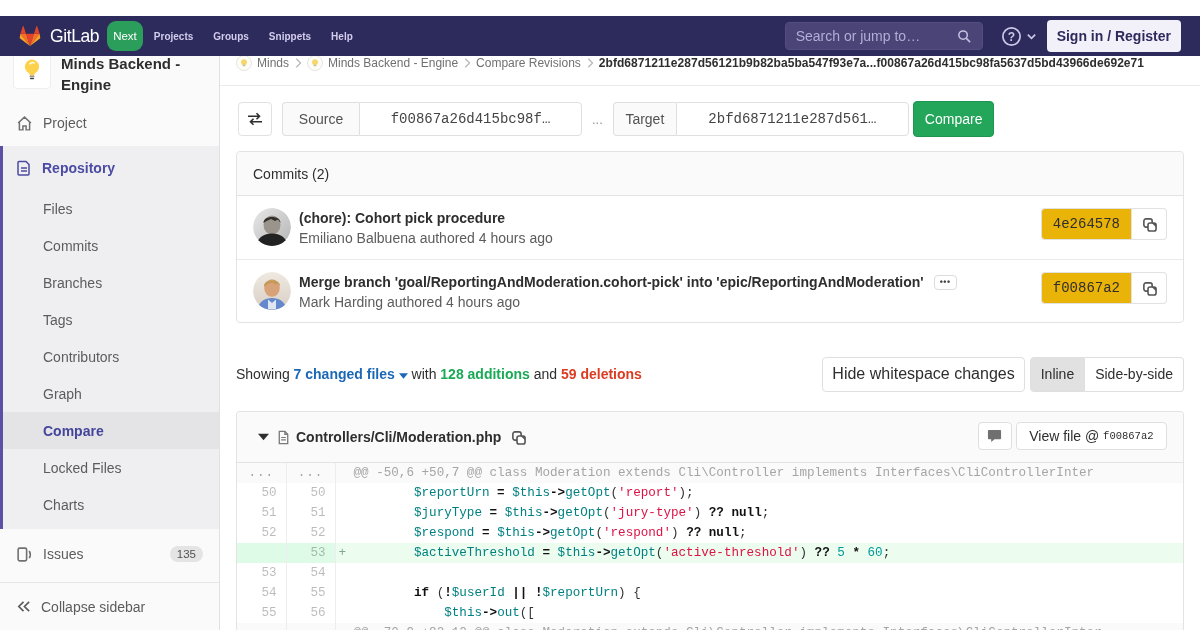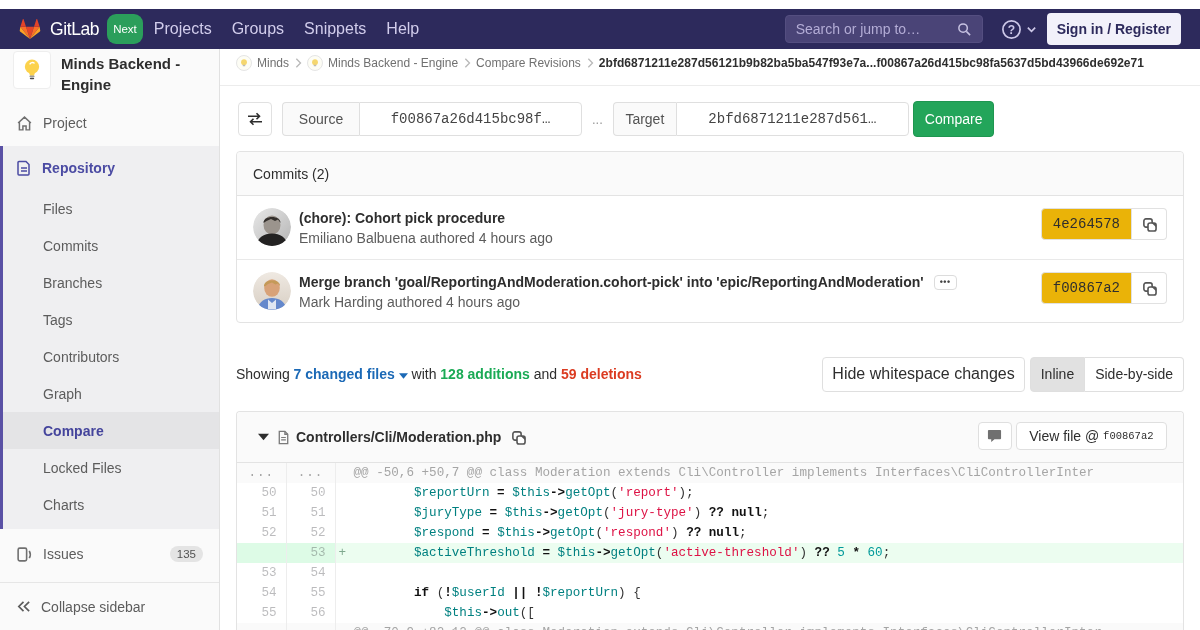--- a/index.html
+++ b/index.html
@@ -1,29 +1,29 @@
 <!DOCTYPE html>
 <html><head>
 <meta charset="utf-8">
 <style>
 * { margin:0; padding:0; box-sizing:border-box; }
 html,body { width:1200px; height:630px; overflow:hidden; background:#fff;
   font-family:"Liberation Sans", sans-serif; }
 .mono { font-family:"Liberation Mono", monospace; }
 
 
-.nav { position:fixed; top:9px; left:0; width:1200px; height:40px; background:#2d2a5c; z-index:10;
+.nav { position:fixed; top:16px; left:0; width:1200px; height:40px; background:#2d2a5c; z-index:10;
   display:flex; align-items:center; }
 .nav .logo { display:flex; align-items:center; margin-left:19px; }
 .nav .logo svg { width:22px; height:21px; }
 .nav .logo-text { color:#fff; font-size:17.5px; font-weight:400; margin-left:9px; letter-spacing:-0.4px; }
 .badge-next { background:#2b9e5b; color:#fff; font-size:11.5px; font-weight:400; border-radius:9px;
   padding:8px 6px; margin-left:8px; line-height:14px; }
 .nav-links { display:flex; margin-left:1px; }
-.nav-links a { color:#d2cdec; font-size:16px; font-weight:400; text-decoration:none; padding:0 10px; }
+.nav-links a { color:#d2cdec; font-size:10px; font-weight:700; text-decoration:none; padding:0 10px; }
 .nav-right { margin-left:auto; display:flex; align-items:center; }
 .searchbox { width:198px; height:28px; background:#4a4477; border:1px solid #544e80; border-radius:4px;
   display:flex; align-items:center; padding:0 10px; }
 .searchbox .ph { color:#b4add6; font-size:14px; flex:1; }
 .helpwrap { display:flex; align-items:center; margin-left:18px; }
 .signin { background:#f2f1fa; color:#2d2a5c; font-size:14px; font-weight:700; border-radius:4px;
   height:32px; display:flex; align-items:center; padding:0 10px; margin-left:10px; margin-right:19px; }
 
 
 .sidebar { position:fixed; top:40px; left:0; width:220px; height:590px; background:#fafafa;

